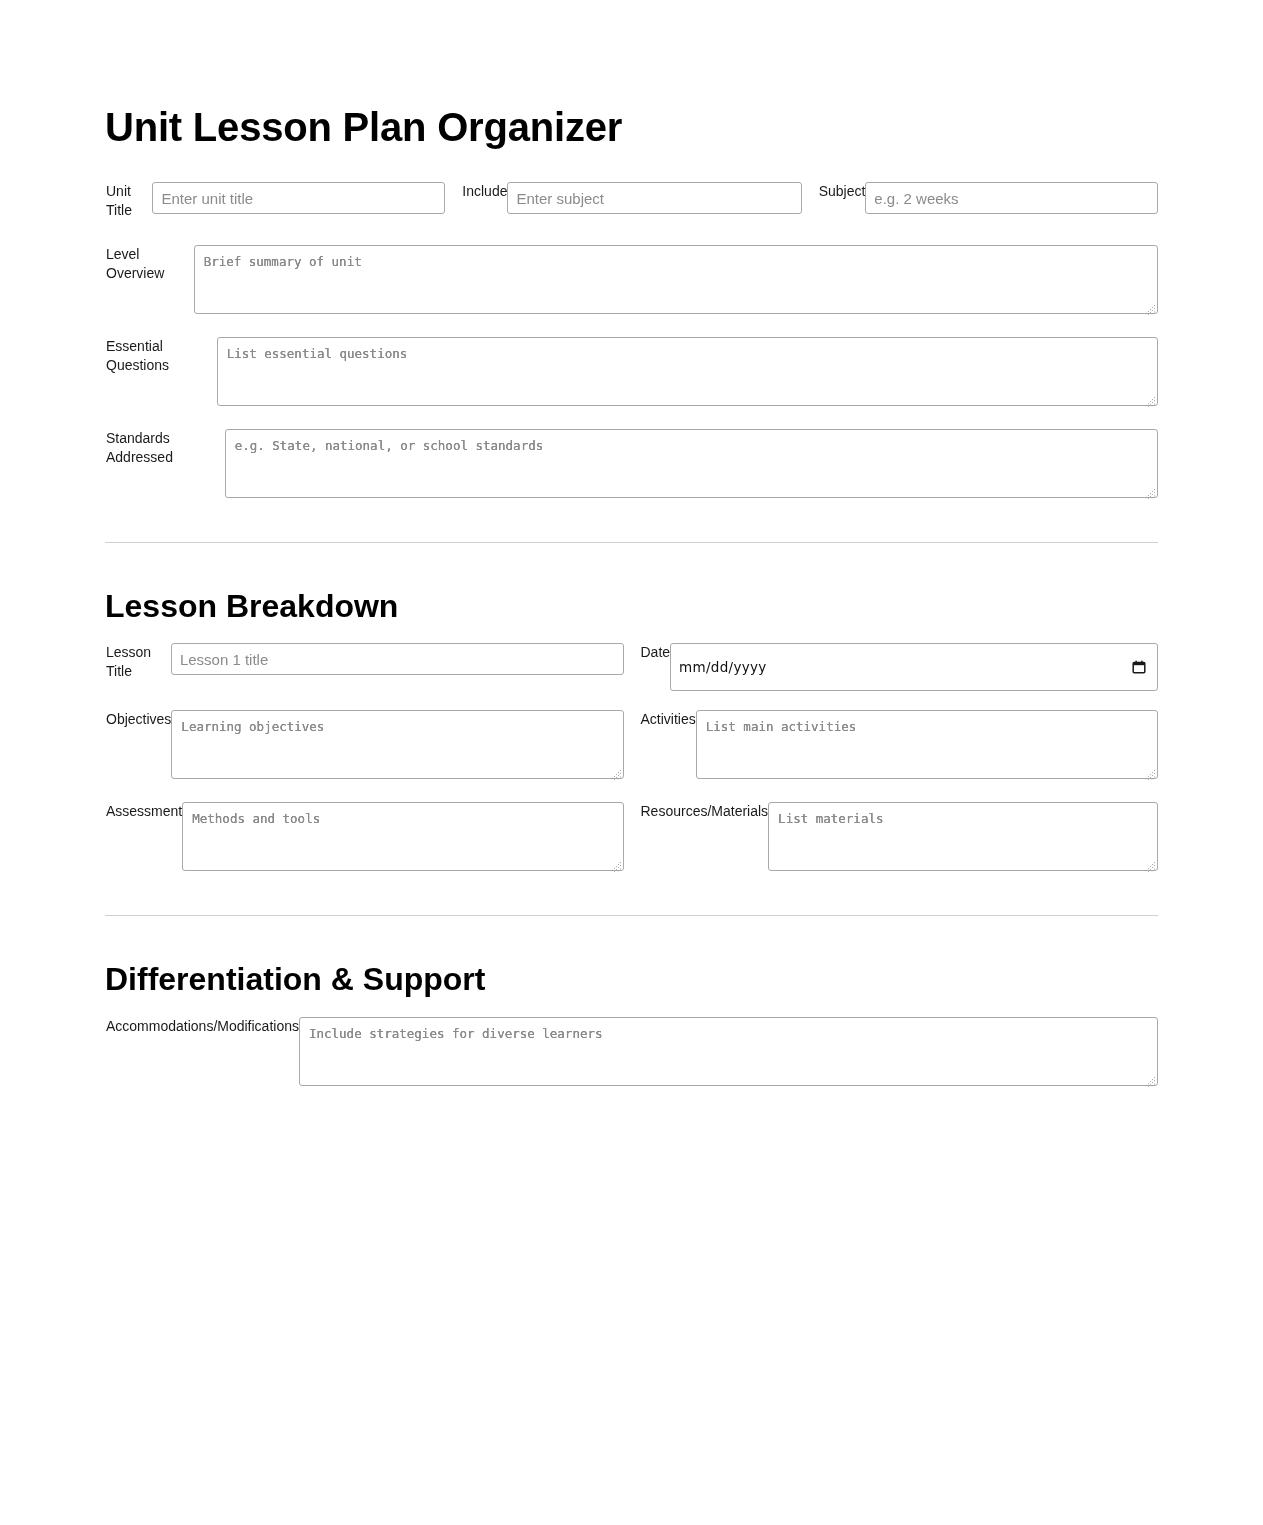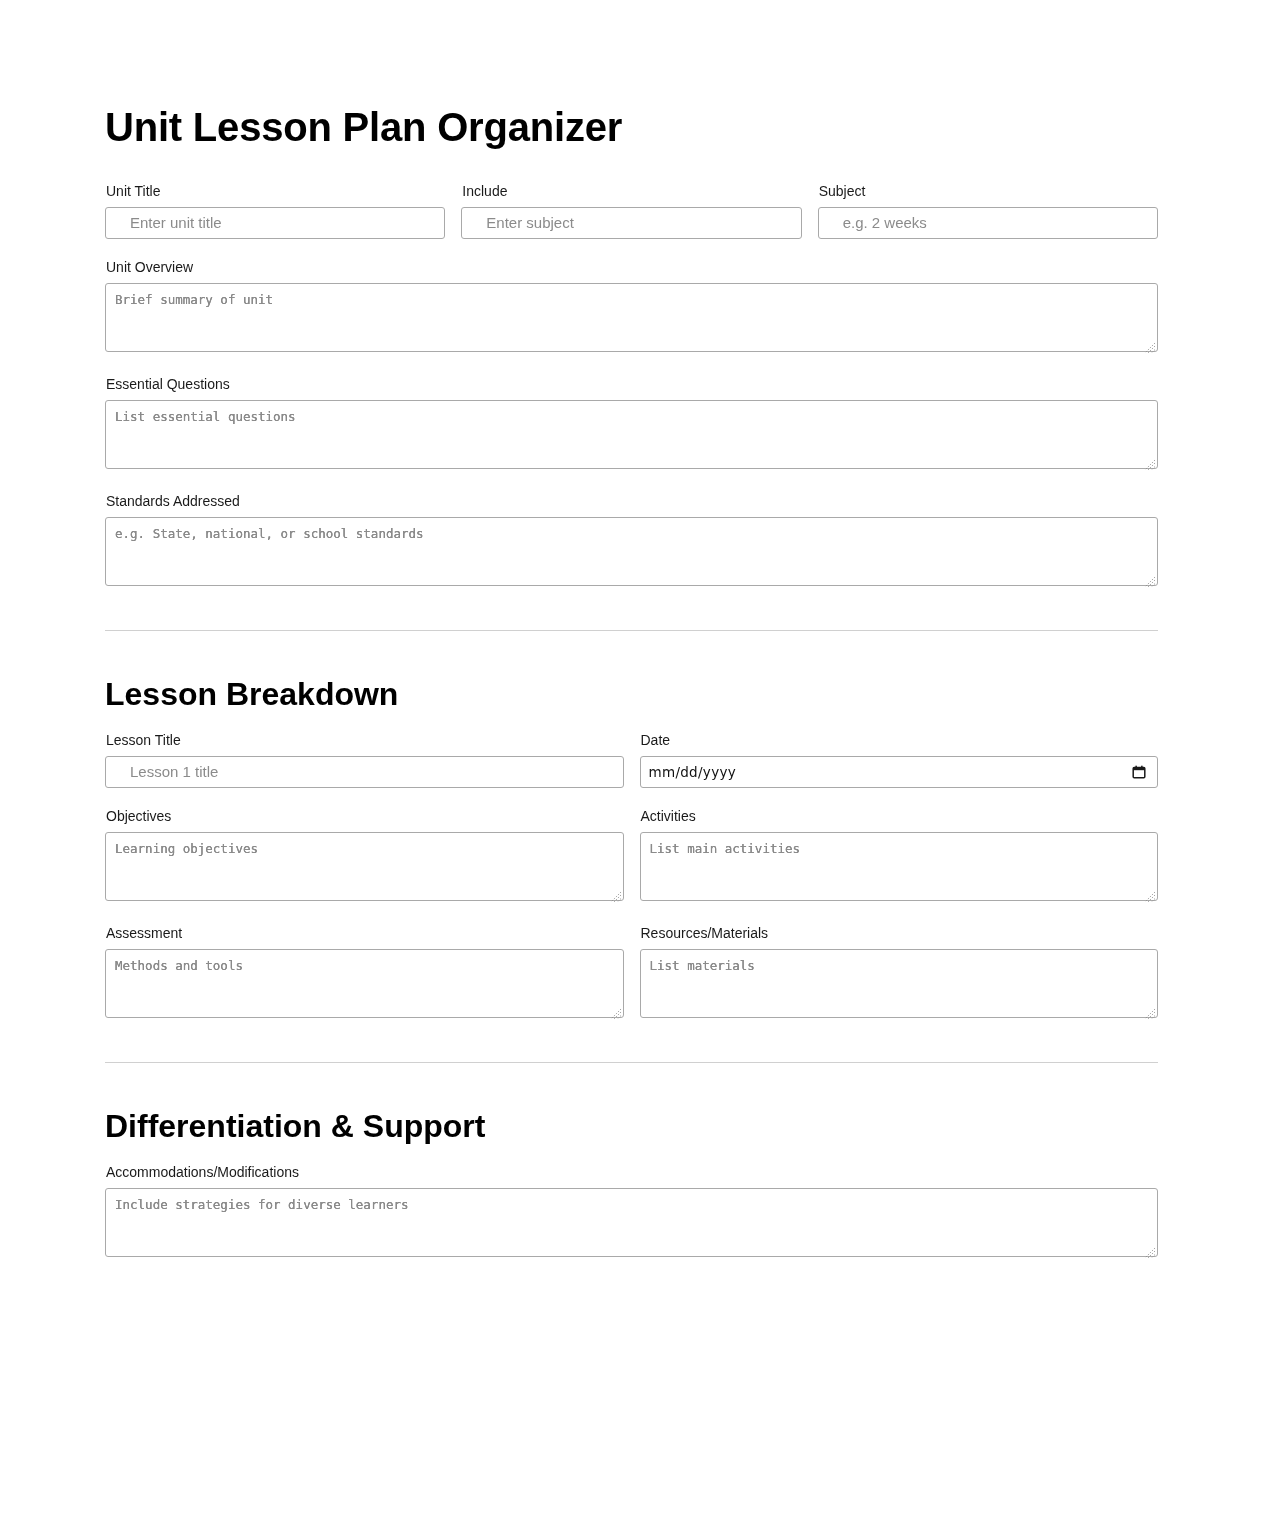--- a/index.html
+++ b/index.html
@@ -52,55 +52,54 @@
   
   .row {
     display: flex;
     gap: 16px;
     margin-bottom: 19px;
   }
   .row.two > .field { flex: 1 1 0; min-width: 0; }
   .row.four > .field { flex: 1 1 0; min-width: 0; }
   .field {
     display: flex;
-    flex-direction: column;
   }
   .field.full { width: 100%; }
 
   .field-label {
     font-size: 14px;
     font-weight: normal;
     line-height: 1.35;
     color: #1a1a1a;
     margin: 0 0 6px 1px;
   }
 
   
   .text-input {
     box-sizing: border-box;
     width: 100%;
     height: 32px;
-    padding: 4px 24px;
+    padding: 4px 8px;
     font-family: "Liberation Sans", sans-serif;
     font-size: 15px;
     color: #000;
     background: #ffffff;
     border: 1px solid #a9a9a9;
     border-radius: 3px;
     outline: none;
   }
   .text-input::placeholder {
     color: #8b8b8b;
     opacity: 1;
   }
 
   .date-input {
     box-sizing: border-box;
     width: 100%;
-    height: 32px;
+    height: 48px;
     padding: 4px 8px;
     font-family: "Liberation Sans", sans-serif;
     font-size: 14px;
     color: #000;
     background: #ffffff;
     border: 1px solid #a9a9a9;
     border-radius: 3px;
     outline: none;
     position: relative;
     display: flex;
@@ -189,21 +188,21 @@
     </div>
 
     <div class="field">
       <label class="field-label">Subject</label>
       <input class="text-input" type="text" placeholder="e.g. 2 weeks" style="">
     </div>
 
   </div>
 
   <div class="field full block">
-    <label class="field-label">Unit Overview</label>
+    <label class="field-label">Level Overview</label>
     <div class="textarea-wrap">
       <textarea class="textarea" placeholder="Brief summary of unit" style=""></textarea>
       <span class="ta-placeholder">Brief summary of unit</span>
       <svg class="resize-grip" viewBox="0 0 12 12">
         <path d="M11 4 L4 11 M11 7.5 L7.5 11 M11 1 L1 11" stroke="#8a8a8a" stroke-width="0.9" fill="none" stroke-dasharray="1.2 1.6"></path>
       </svg>
     </div>
   </div>
 
   <div class="field full block">

